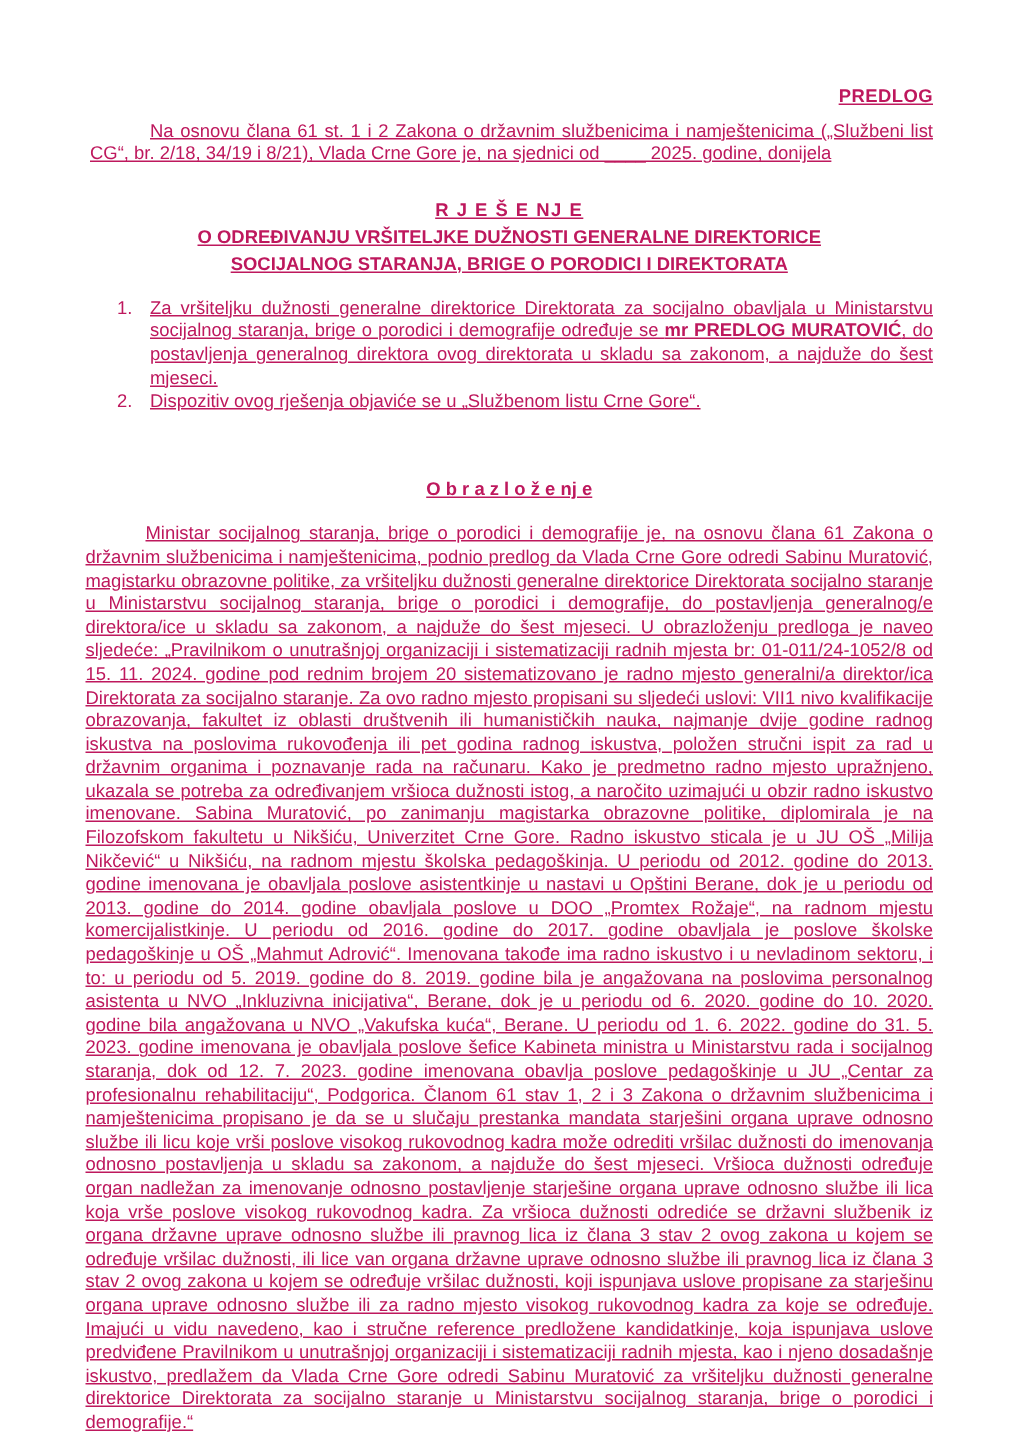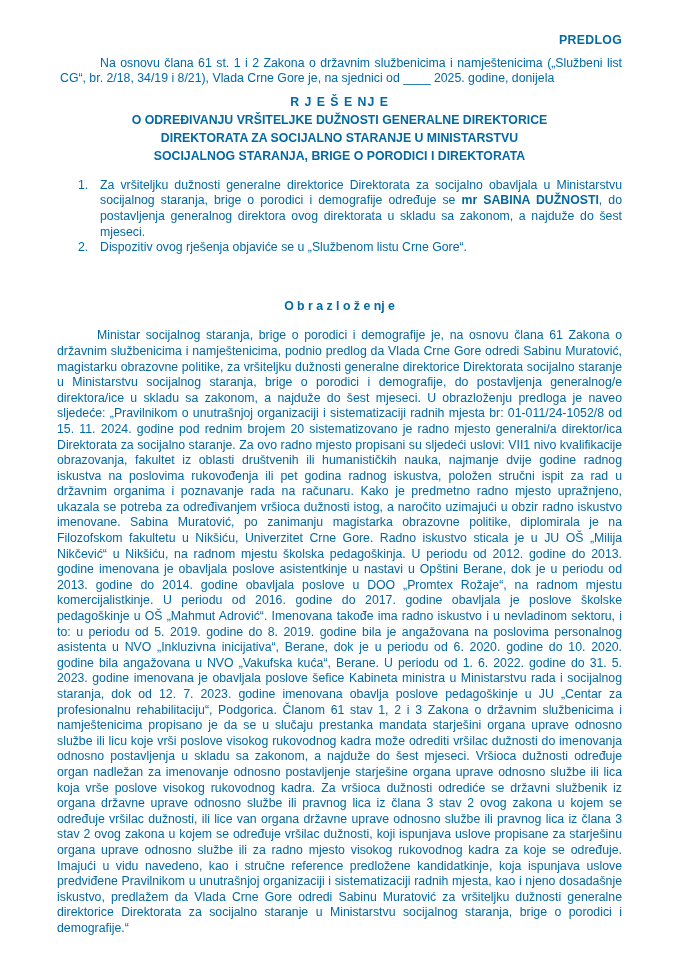--- a/index.html
+++ b/index.html
@@ -6,40 +6,41 @@
     margin: 0;
     padding: 0;
     background: #ffffff;
   }
   .page {
     position: relative;
     width: 679px;
     height: 960px;
     box-sizing: border-box;
     background: #ffffff;
-    padding: 33px 57px 0 57px;
+    padding: 57px 57px 0 57px;
     overflow: hidden;
     font-family: "Liberation Sans", "DejaVu Sans", sans-serif;
     font-size: 12.3px;
     line-height: 15.6px;
-    color: #0369a1;
+    color: #be185d;
+    text-decoration: underline;
     -webkit-font-smoothing: antialiased;
   }
   .predlog {
     text-align: right;
     font-weight: bold;
     letter-spacing: 0.3px;
   }
   .intro {
     margin: 7px 0 0 3px;
     text-align: justify;
     text-indent: 40px;
   }
   .title-block {
-    margin-top: 6px;
+    margin-top: 20px;
     text-align: center;
     font-weight: bold;
     line-height: 18px;
   }
   .title-block .main-title {
     letter-spacing: 1px;
   }
   .items {
     margin-top: 13px;
   }
@@ -72,29 +73,28 @@
 
 <div class="page">
 
   <div class="predlog">PREDLOG</div>
 
   <p class="intro">Na osnovu člana 61 st. 1 i 2 Zakona o državnim službenicima i namještenicima („Službeni list CG“, br. 2/18, 34/19 i 8/21), Vlada Crne Gore je, na sjednici od ____ 2025. godine, donijela</p>
 
   <div class="title-block">
     <div class="main-title">R J E Š E NJ E</div>
     <div>O ODREĐIVANJU VRŠITELJKE DUŽNOSTI GENERALNE DIREKTORICE</div>
-    <div>DIREKTORATA ZA SOCIJALNO STARANJE U MINISTARSTVU</div>
     <div>SOCIJALNOG STARANJA, BRIGE O PORODICI I DIREKTORATA</div>
   </div>
 
   <div class="items">
 
     <div class="item">
       <span class="num">1.</span>
-      <span><span>Za vršiteljku dužnosti generalne direktorice Direktorata za socijalno obavljala u Ministarstvu socijalnog staranja, brige o porodici i demografije određuje se </span><span class="b">mr SABINA DUŽNOSTI</span><span>, do postavljenja generalnog direktora ovog direktorata u skladu sa zakonom, a najduže do šest mjeseci.</span></span>
+      <span><span>Za vršiteljku dužnosti generalne direktorice Direktorata za socijalno obavljala u Ministarstvu socijalnog staranja, brige o porodici i demografije određuje se </span><span class="b">mr PREDLOG MURATOVIĆ</span><span>, do postavljenja generalnog direktora ovog direktorata u skladu sa zakonom, a najduže do šest mjeseci.</span></span>
     </div>
 
     <div class="item">
       <span class="num">2.</span>
       <span><span>Dispozitiv ovog rješenja objaviće se u „Službenom listu Crne Gore“.</span></span>
     </div>
 
   </div>
 
   <div class="obraz">O b r a z l o ž e nj e</div>

